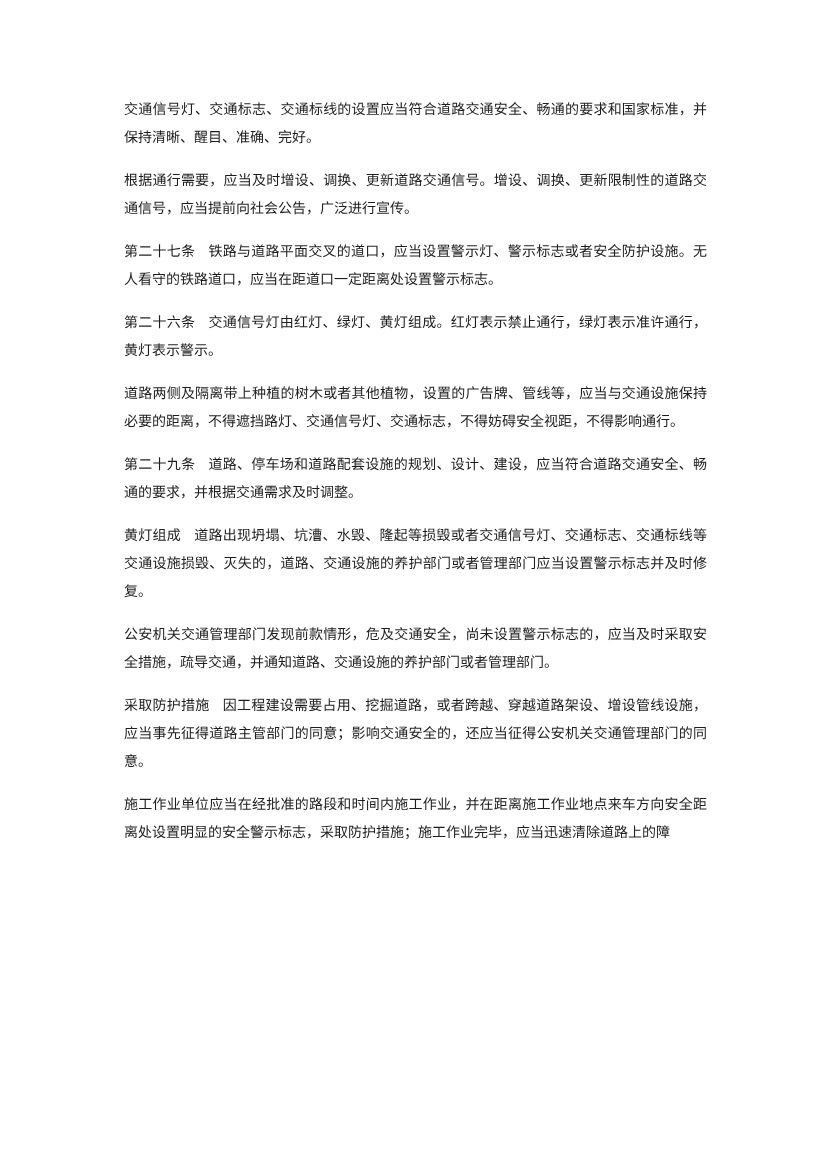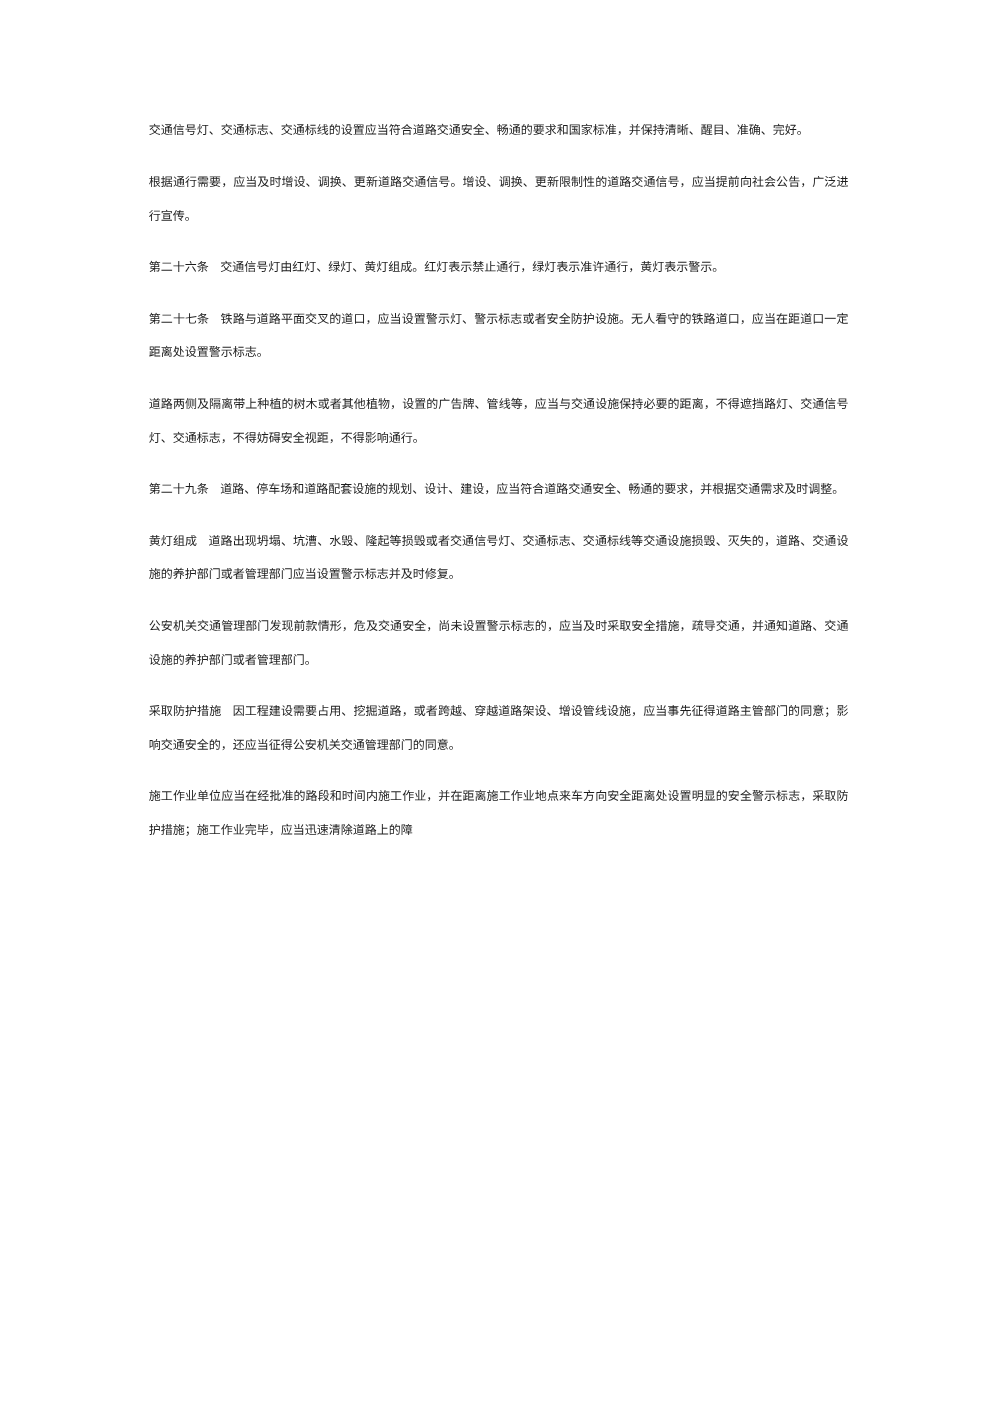--- a/index.html
+++ b/index.html
@@ -14,21 +14,21 @@
     background: #ffffff;
     overflow: hidden;
     font-family: "Liberation Serif", "DejaVu Serif", serif;
   }
   .text-block {
     position: absolute;
     top: 96px;
     left: 124px;
     width: 583px;
     color: #1d1d1d;
-    font-size: 10px;
+    font-size: 14px;
     line-height: 28px;
     text-align: justify;
   }
   p.para {
     margin: 0 0 15px 0;
     padding: 0;
   }
   p.para:last-child {
     margin-bottom: 16px;
   }
@@ -39,23 +39,23 @@
 </head>
 <body>
 
 <div class="page">
   <div class="text-block">
 
     <p class="para"><span class="article-label"></span><span class="para-text">交通信号灯、交通标志、交通标线的设置应当符合道路交通安全、畅通的要求和国家标准，并保持清晰、醒目、准确、完好。</span></p>
 
     <p class="para"><span class="article-label"></span><span class="para-text">根据通行需要，应当及时增设、调换、更新道路交通信号。增设、调换、更新限制性的道路交通信号，应当提前向社会公告，广泛进行宣传。</span></p>
 
+    <p class="para"><span class="article-label">第二十七条</span><span class="para-text">铁路与道路平面交叉的道口，应当设置警示灯、警示标志或者安全防护设施。无人看守的铁路道口，应当在距道口一定距离处设置警示标志。</span></p>
+
     <p class="para"><span class="article-label">第二十六条</span><span class="para-text">交通信号灯由红灯、绿灯、黄灯组成。红灯表示禁止通行，绿灯表示准许通行，黄灯表示警示。</span></p>
-
-    <p class="para"><span class="article-label">第二十七条</span><span class="para-text">铁路与道路平面交叉的道口，应当设置警示灯、警示标志或者安全防护设施。无人看守的铁路道口，应当在距道口一定距离处设置警示标志。</span></p>
 
 
     <p class="para"><span class="article-label"></span><span class="para-text">道路两侧及隔离带上种植的树木或者其他植物，设置的广告牌、管线等，应当与交通设施保持必要的距离，不得遮挡路灯、交通信号灯、交通标志，不得妨碍安全视距，不得影响通行。</span></p>
 
     <p class="para"><span class="article-label">第二十九条</span><span class="para-text">道路、停车场和道路配套设施的规划、设计、建设，应当符合道路交通安全、畅通的要求，并根据交通需求及时调整。</span></p>
 
 
     <p class="para"><span class="article-label">黄灯组成</span><span class="para-text">道路出现坍塌、坑漕、水毁、隆起等损毁或者交通信号灯、交通标志、交通标线等交通设施损毁、灭失的，道路、交通设施的养护部门或者管理部门应当设置警示标志并及时修复。</span></p>
 
     <p class="para"><span class="article-label"></span><span class="para-text">公安机关交通管理部门发现前款情形，危及交通安全，尚未设置警示标志的，应当及时采取安全措施，疏导交通，并通知道路、交通设施的养护部门或者管理部门。</span></p>

